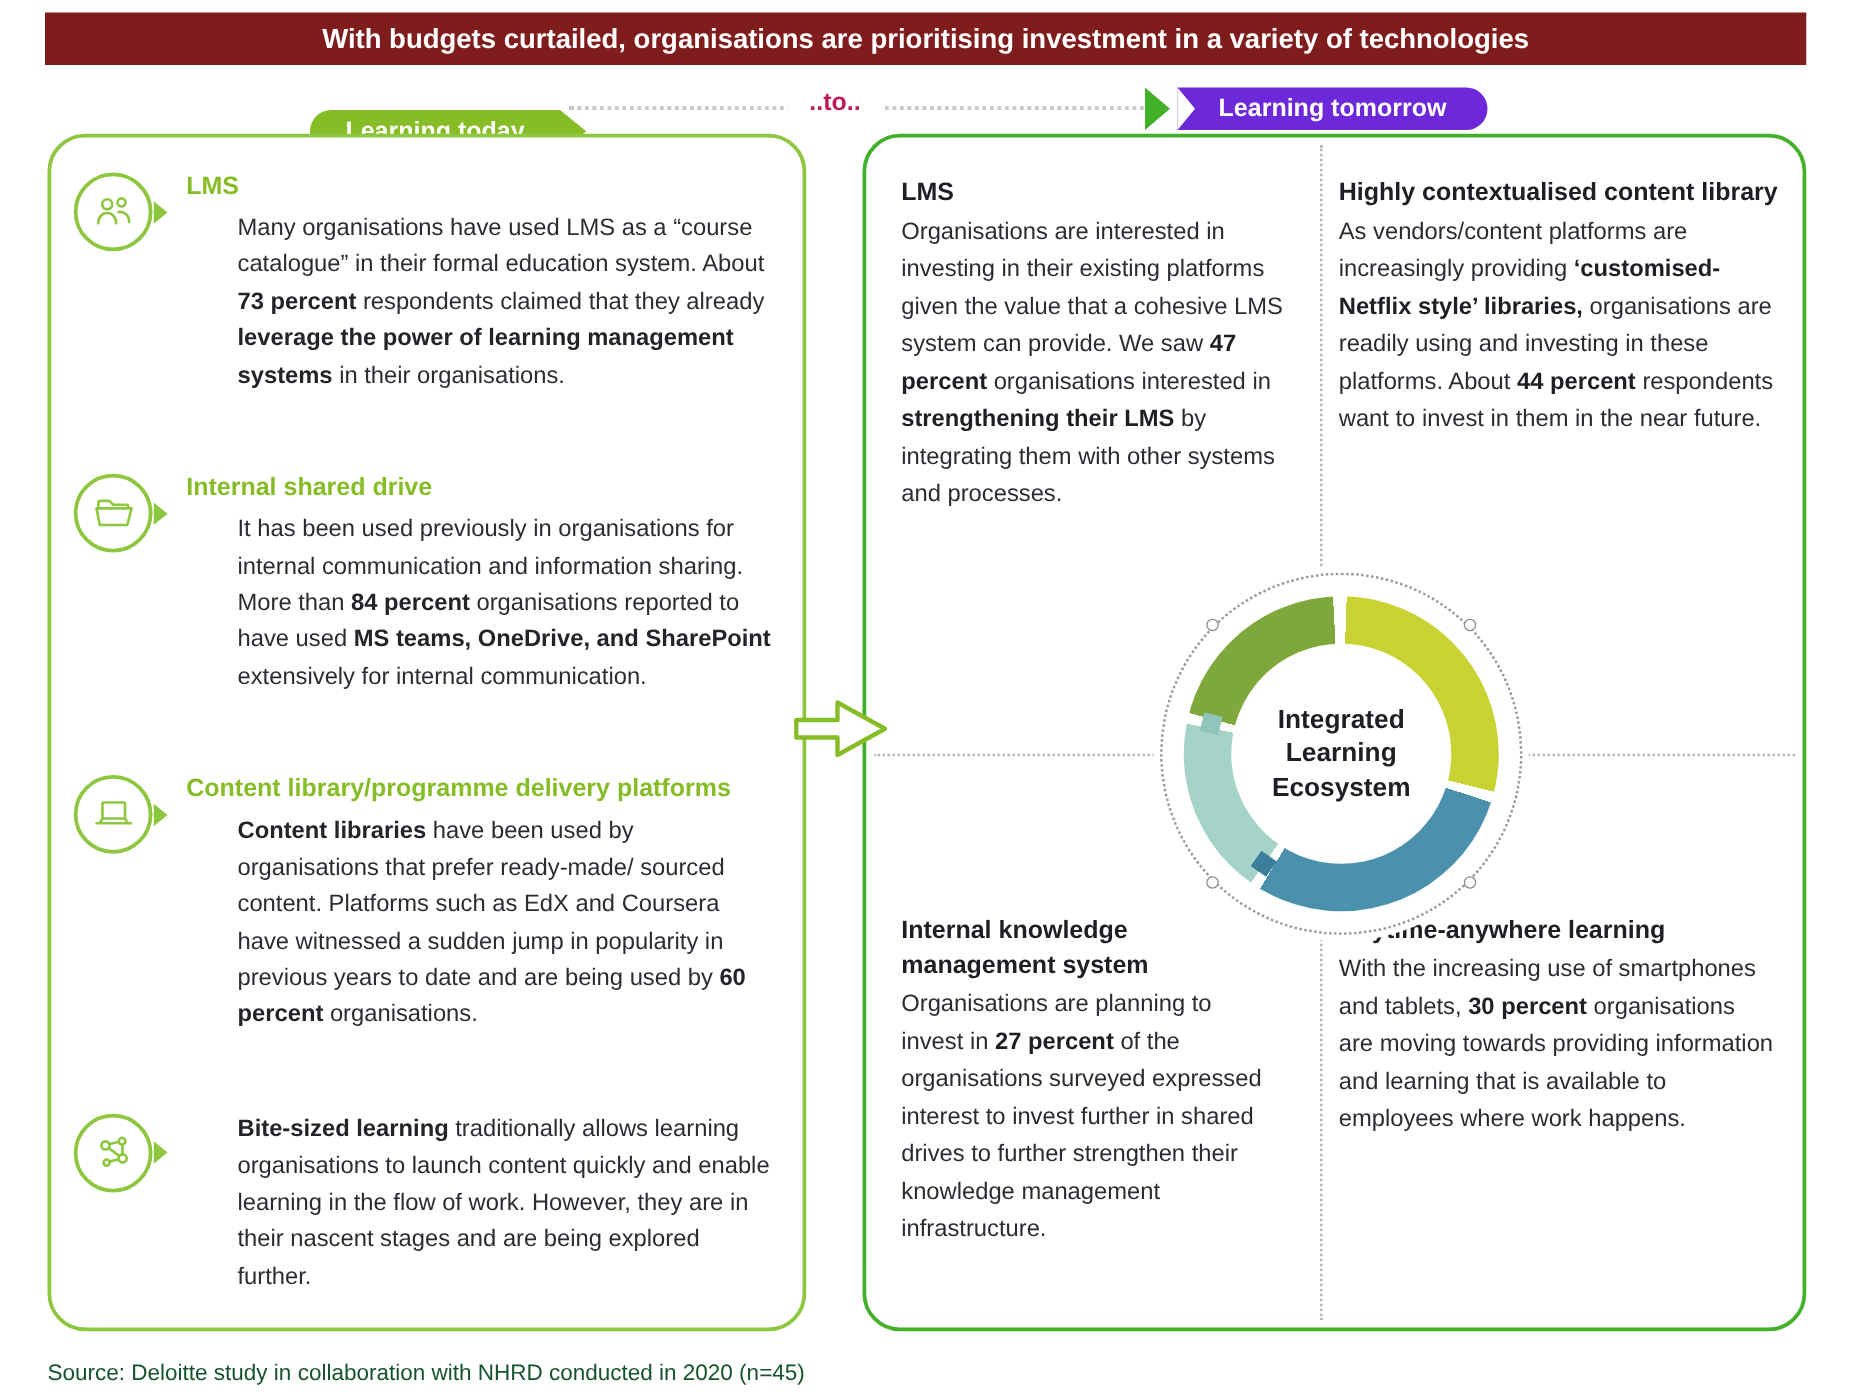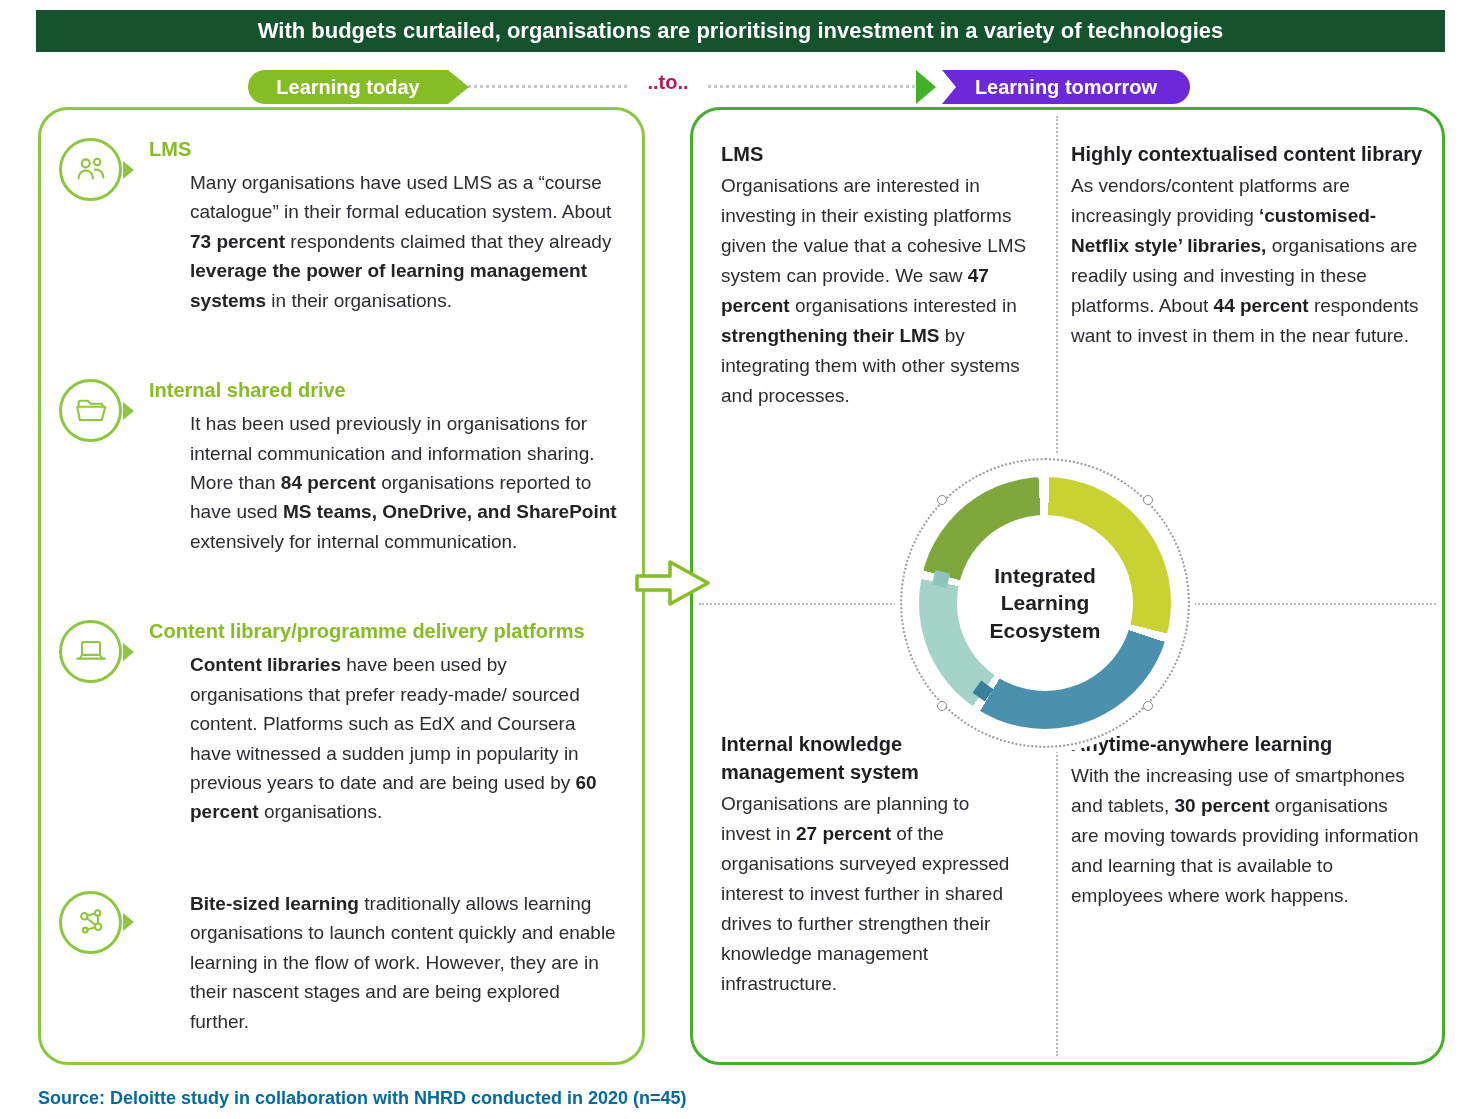--- a/index.html
+++ b/index.html
@@ -1,27 +1,27 @@
 <!DOCTYPE html>
 <html><head>
 <meta charset="utf-8">
 <style>
   * { margin:0; padding:0; box-sizing:border-box; }
   html,body { background:#ffffff; font-family:"Liberation Sans", sans-serif; color:#2b2b33; }
   .canvas { position:relative; width:1481px; height:1119px; background:#fff; overflow:hidden; }
 
   
-  .banner { position:absolute; left:36px; top:10px; width:1409px; height:42px; background:#14532d;
+  .banner { position:absolute; left:36px; top:10px; width:1409px; height:42px; background:#7f1d1d;
             color:#fff; font-weight:bold; font-size:22px; display:flex; align-items:center; justify-content:center; }
 
   
   .flow-dots { position:absolute; left:455px; top:85px; width:468px; border-top:3px dotted #c6c6c6; }
   .pill { position:absolute; top:70px; height:34px; color:#fff; font-weight:bold; font-size:20px;
           display:flex; align-items:center; justify-content:center; }
-  .pill-today { left:248px; width:200px; background:#86BC25; border-radius:17px 0 0 17px; }
+  .pill-today { left:248px; width:200px; background:#86BC25; border-radius:17px 0 0 17px;margin-top:18px; }
   .pill-today::after { content:''; position:absolute; right:-21px; top:0;
           border-top:17px solid transparent; border-bottom:17px solid transparent; border-left:21px solid #86BC25; }
   .pill-tomorrow { left:942px; width:248px; background:#6d28d9; border-radius:0 17px 17px 0; }
   .pill-tomorrow::before { content:''; position:absolute; left:-26px; top:0;
           border-top:17px solid transparent; border-bottom:17px solid transparent; border-left:20px solid #43B02A; }
   .pill-tomorrow::after { content:''; position:absolute; left:0; top:0;
           border-top:17px solid transparent; border-bottom:17px solid transparent; border-left:14px solid #ffffff; }
   .to-label { position:absolute; left:630px; top:71px; width:76px; text-align:center; background:#fff;
           font-weight:bold; font-size:20px; color:#be185d; z-index:2; }
 
@@ -50,21 +50,21 @@
   .quad { position:absolute; z-index:3; }
   .q-tl { left:28px; top:30px; width:318px; }
   .q-tr { left:378px; top:30px; width:352px; }
   .q-bl { left:28px; top:620px; width:302px; }
   .q-br { left:378px; top:620px; width:348px; }
   .q-title { font-weight:bold; font-size:20px; line-height:1.4; color:#1e1e24; margin-bottom:3px; }
   .q-body { font-size:19px; line-height:1.58; }
   .q-body strong { font-weight:bold; color:#1e1e24; }
 
   
-  .eco-wrap { position:absolute; left:202px; top:343px; width:300px; height:300px; z-index:4; }
+  .eco-wrap { position:absolute; left:230px; top:343px; width:300px; height:300px; z-index:4; }
   .eco-back { position:absolute; inset:0; background:#fff; border-radius:50%; }
   .eco-dotted { position:absolute; inset:5px; border:2px dotted #9a9a9a; border-radius:50%; }
   .eco-node { position:absolute; width:10px; height:10px; border:1.5px solid #8a8a8a; background:#fff;
           border-radius:50%; transform:translate(-50%,-50%); }
   .n1 { left:47px;  top:47px; }  .n2 { left:253px; top:47px; }
   .n3 { left:47px;  top:253px; } .n4 { left:253px; top:253px; }
   .eco-donut { position:absolute; inset:24px; border-radius:50%;
      background: conic-gradient(
         #ffffff 0deg 2deg,
         #c9d233 2deg 104deg,
@@ -76,21 +76,21 @@
         #7fa83c 285deg 357deg,
         #ffffff 357deg 360deg); }
   .seg-tab { position:absolute; width:15px; height:15px; }
   .tab-blue { left:88px; top:238px; background:#3b7f9c; transform:translate(-50%,-50%) rotate(35deg); }
   .tab-teal { left:46px; top:126px; background:#8fc4ba; transform:translate(-50%,-50%) rotate(13deg); }
   .eco-hole { position:absolute; inset:62px; background:#fff; border-radius:50%;
           display:flex; align-items:center; justify-content:center; }
   .eco-label { width:150px; text-align:center; font-weight:bold; font-size:21px; line-height:1.3; color:#1e1e24; }
 
   
-  .source { position:absolute; left:38px; top:1088px; font-size:18px; color:#0369a1;font-weight:bold; }
+  .source { position:absolute; left:38px; top:1088px; font-size:18px; color:#14532d; }
 </style>
 </head>
 <body>
 
 <div class="canvas">
 
   <div class="banner">With budgets curtailed, organisations are prioritising investment in a variety of technologies</div>
 
   <div class="flow-dots"></div>
   <div class="pill pill-today">

